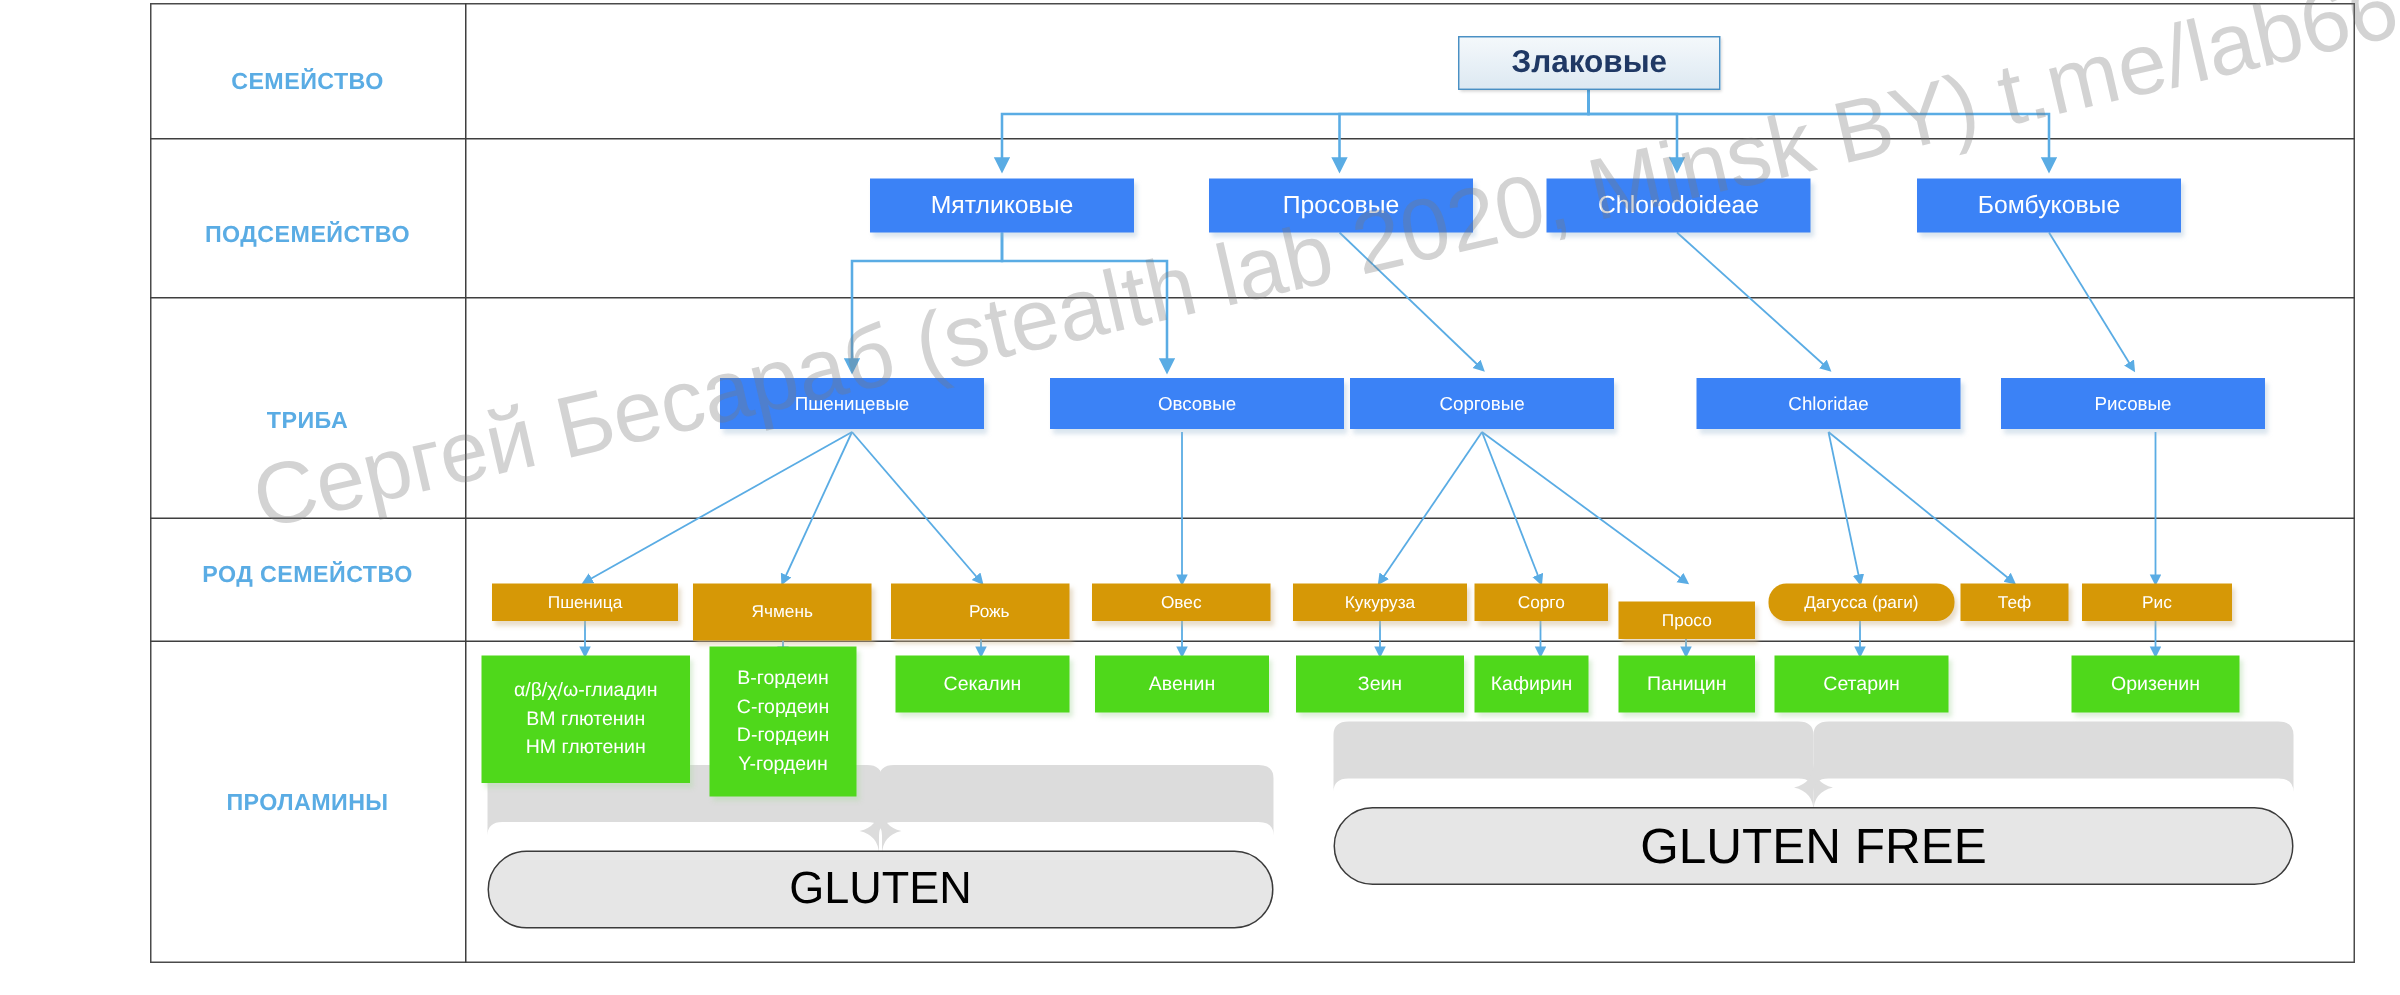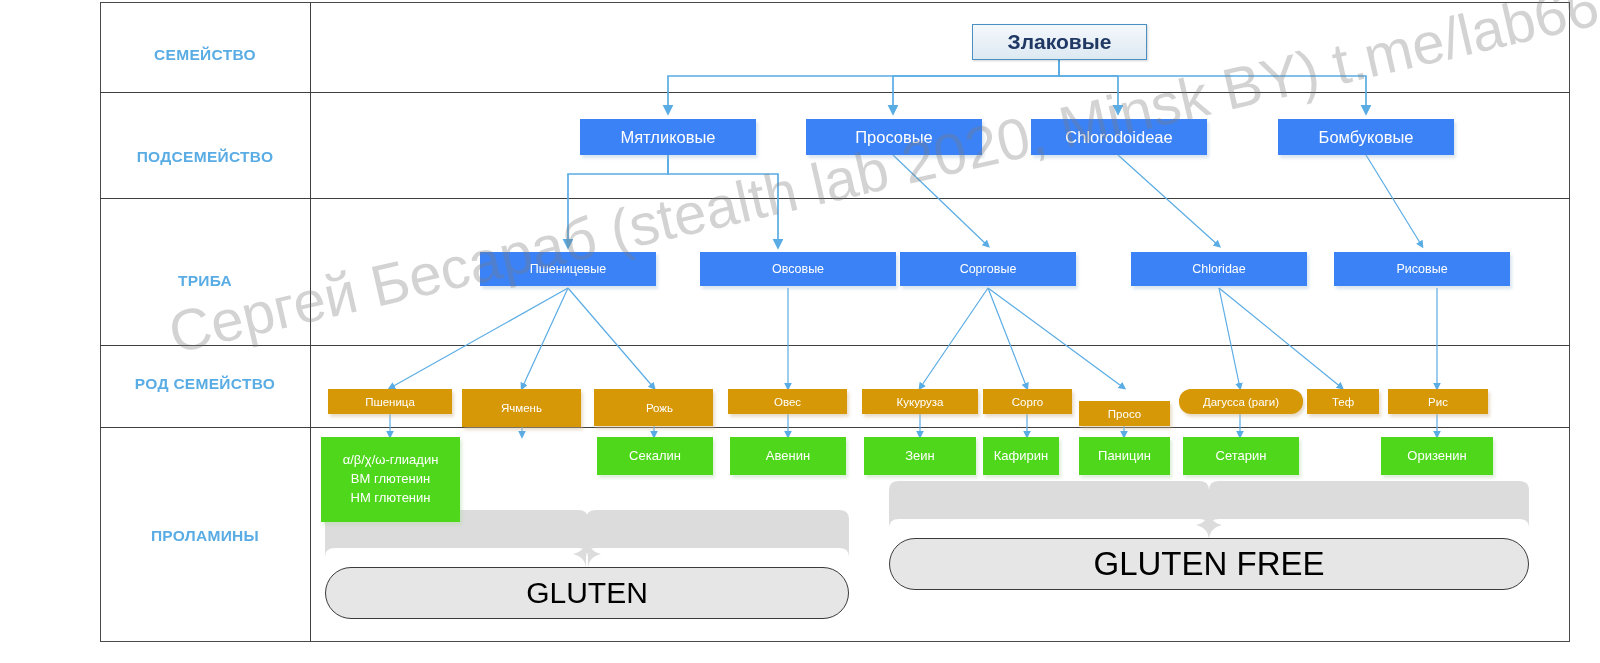--- a/index.html
+++ b/index.html
@@ -238,20 +238,26 @@
   </div>
   <div class="node orange" style="left:1388px; top:389px; width:100px; height:25px;">
     <span>Рис</span>
   </div>
 
   <div class="node green multi" style="left:321px; top:437px; width:139px; height:85px;">
     <span>α/β/χ/ω-глиадин</span>
     <span>ВМ глютенин</span>
     <span>НМ глютенин</span>
   </div>
+  <div class="node green multi" style="left:473px; top:431px; width:98px; height:100px;">
+    <span>B-гордеин</span>
+    <span>C-гордеин</span>
+    <span>D-гордеин</span>
+    <span>Y-гордеин</span>
+  </div>
   <div class="node green" style="left:597px; top:437px; width:116px; height:38px;">
     <span>Секалин</span>
   </div>
   <div class="node green" style="left:730px; top:437px; width:116px; height:38px;">
     <span>Авенин</span>
   </div>
   <div class="node green" style="left:864px; top:437px; width:112px; height:38px;">
     <span>Зеин</span>
   </div>
   <div class="node green" style="left:983px; top:437px; width:76px; height:38px;">

